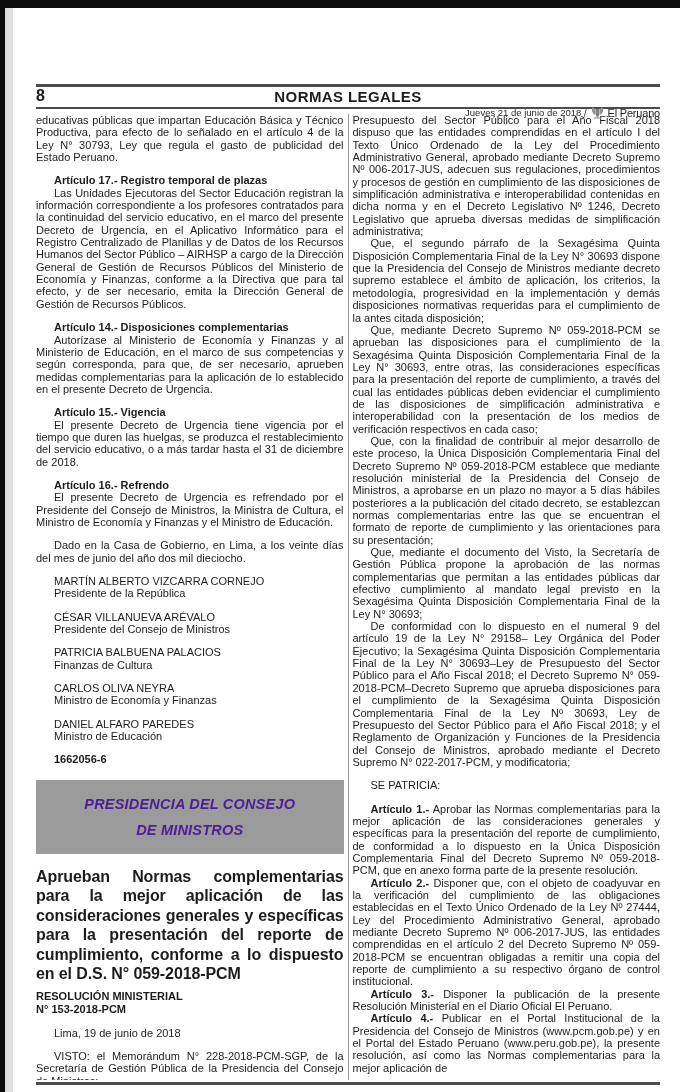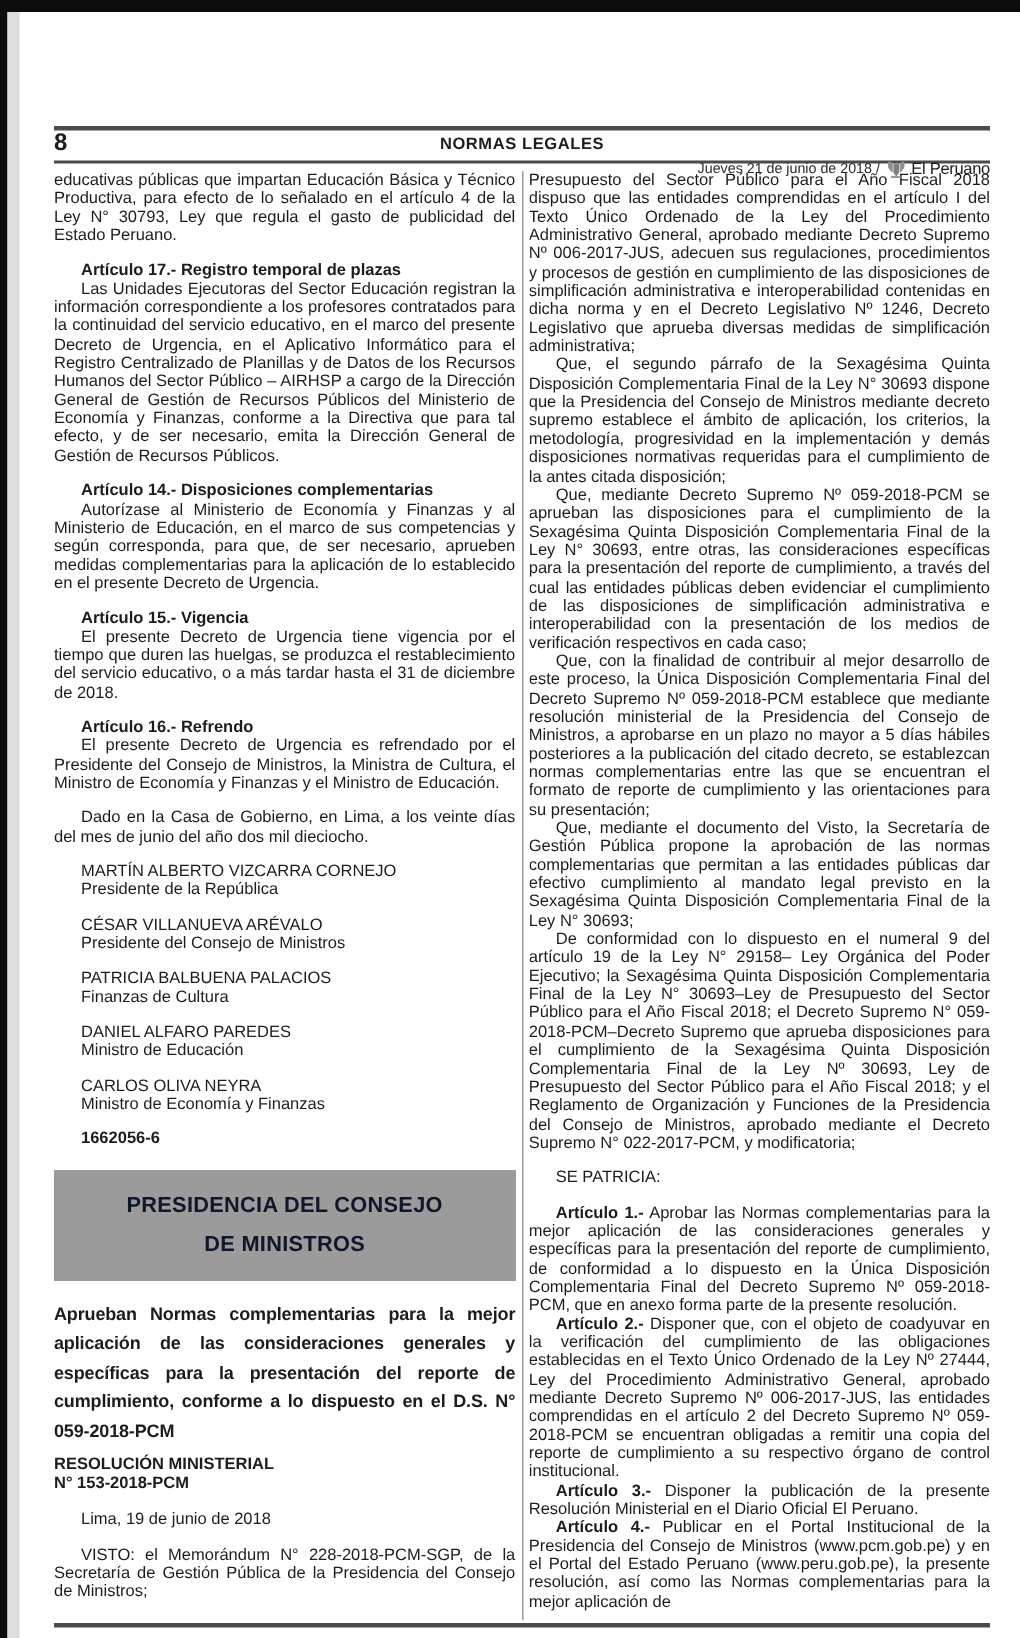--- a/index.html
+++ b/index.html
@@ -17,41 +17,41 @@
   .content{position:absolute;left:36px;top:0;width:624px;}
 
   .rule{background:#4b4b4b;width:100%;}
   .rule-top{position:absolute;top:84px;height:3px;}
   .rule-mid{position:absolute;top:107px;height:2px;}
   .rule-bottom{position:absolute;top:1082px;height:3px;}
 
   .hdr{position:absolute;top:86px;height:20px;width:100%;
        display:flex;justify-content:space-between;align-items:center;}
   .pageno{font-weight:bold;font-size:16px;letter-spacing:0;}
-  .masthead{font-weight:bold;font-size:11px;letter-spacing:.4px;
+  .masthead{font-weight:bold;font-size:15px;letter-spacing:.4px;
             position:absolute;left:0;right:0;text-align:center;}
   .dateline{font-size:9.5px;color:#2a2a2a;display:flex;align-items:center;gap:4px;
             position:relative;z-index:2;background:transparent;margin-top:33px;}
   .brand{font-weight:normal;font-size:11px;color:#1c1c1c;letter-spacing:-0.2px;}
   .crest{display:inline-block;width:13px;height:12px;}
 
   .cols{position:absolute;top:114px;width:100%;height:966px;display:flex;overflow:hidden;}
   .col{flex:1 1 0;overflow:hidden;font-size:11px;line-height:12.35px;}
   .divider{width:1px;background:#9a9a9a;margin:0 4px;}
 
   .p{text-align:justify;margin:0;}
   .ind{text-indent:18px;}
   .mt{margin-top:11px;}
   .h{font-weight:bold;margin:11px 0 0 0;text-indent:18px;text-align:left;}
   .sig{margin:11px 0 0 0;padding-left:18px;}
   .code{font-weight:bold;margin:11px 0 0 0;padding-left:18px;}
-  .banner{background:#9b9b9b;color:#0f172a;text-align:center;font-weight:bold;
+  .banner{background:#9b9b9b;color:#4c1d95;text-align:center;font-weight:bold;
           font-size:14.5px;line-height:26px;padding:11px 6px;margin:14px 0 13px 0;
-          letter-spacing:.2px;}
-  .title{font-weight:bold;font-size:12px;line-height:19.5px;text-align:justify;
+          letter-spacing:.2px;font-style:italic;}
+  .title{font-weight:bold;font-size:16px;line-height:19.5px;text-align:justify;
          margin:0 0 6px 0;letter-spacing:-0.1px;}
   .center{text-align:left;font-weight:bold;margin:6px 0 0 0;line-height:13px;}
 </style>
 </head>
 <body>
 
 <div class="scan-top"></div>
 <div class="scan-left-dark"></div>
 <div class="scan-left-gray"></div>
 
@@ -96,26 +96,26 @@
         </div>
         <div class="sig">
           <div class="">CÉSAR VILLANUEVA ARÉVALO</div>
           <div class="">Presidente del Consejo de Ministros</div>
         </div>
         <div class="sig">
           <div class="">PATRICIA BALBUENA PALACIOS</div>
           <div class="">Finanzas de Cultura</div>
         </div>
         <div class="sig">
+          <div class="">CARLOS OLIVA NEYRA</div>
+          <div class="">Ministro de Economía y Finanzas</div>
+        </div>
+        <div class="sig">
           <div class="">DANIEL ALFARO PAREDES</div>
           <div class="">Ministro de Educación</div>
-        </div>
-        <div class="sig">
-          <div class="">CARLOS OLIVA NEYRA</div>
-          <div class="">Ministro de Economía y Finanzas</div>
         </div>
         <div class="code">1662056-6</div>
         <div class="banner">
           <div class="">PRESIDENCIA DEL CONSEJO</div>
           <div class="">DE MINISTROS</div>
         </div>
         <div class="title">Aprueban Normas complementarias para la mejor aplicación de las consideraciones generales y específicas para la presentación del reporte de cumplimiento, conforme a lo dispuesto en el D.S. N° 059-2018-PCM</div>
         <div class="center">
           <div class="">RESOLUCIÓN MINISTERIAL</div>
           <div class="">N° 153-2018-PCM</div>

